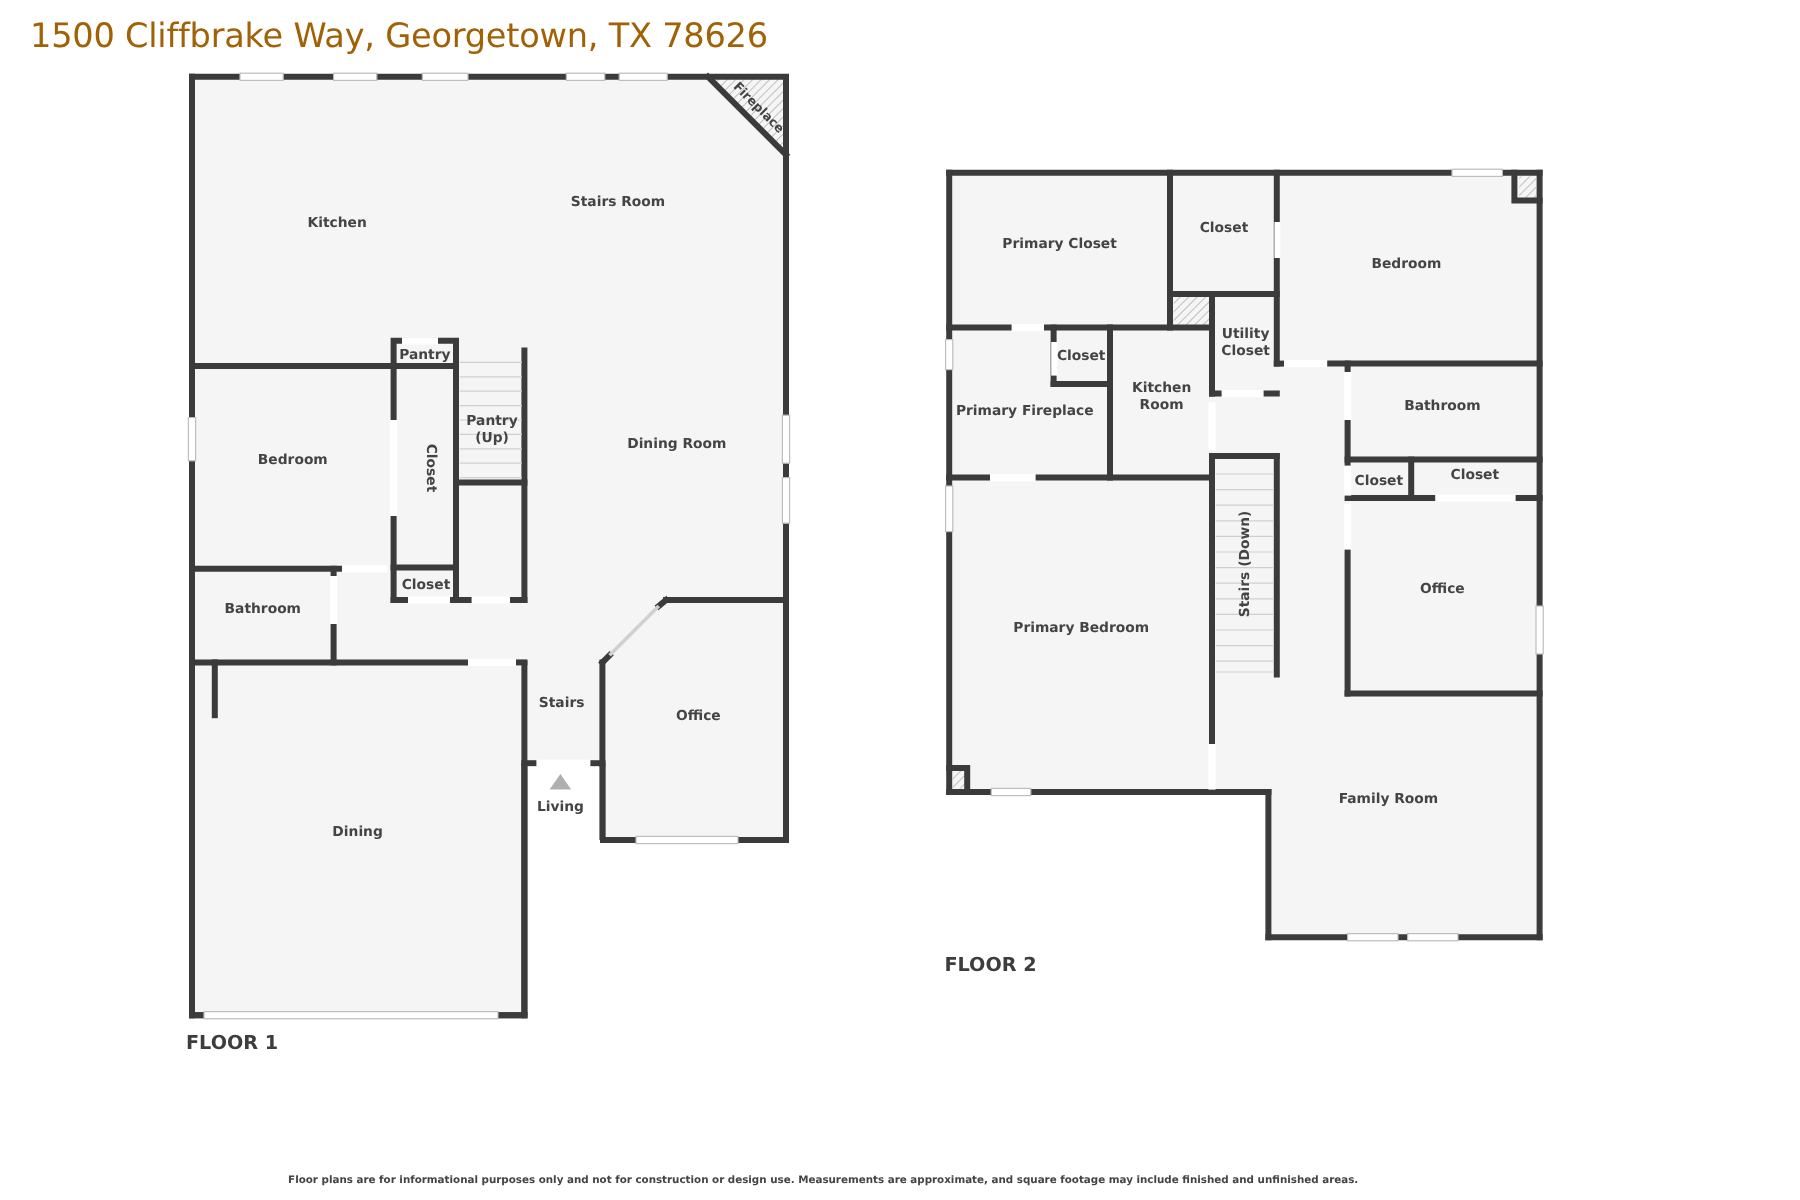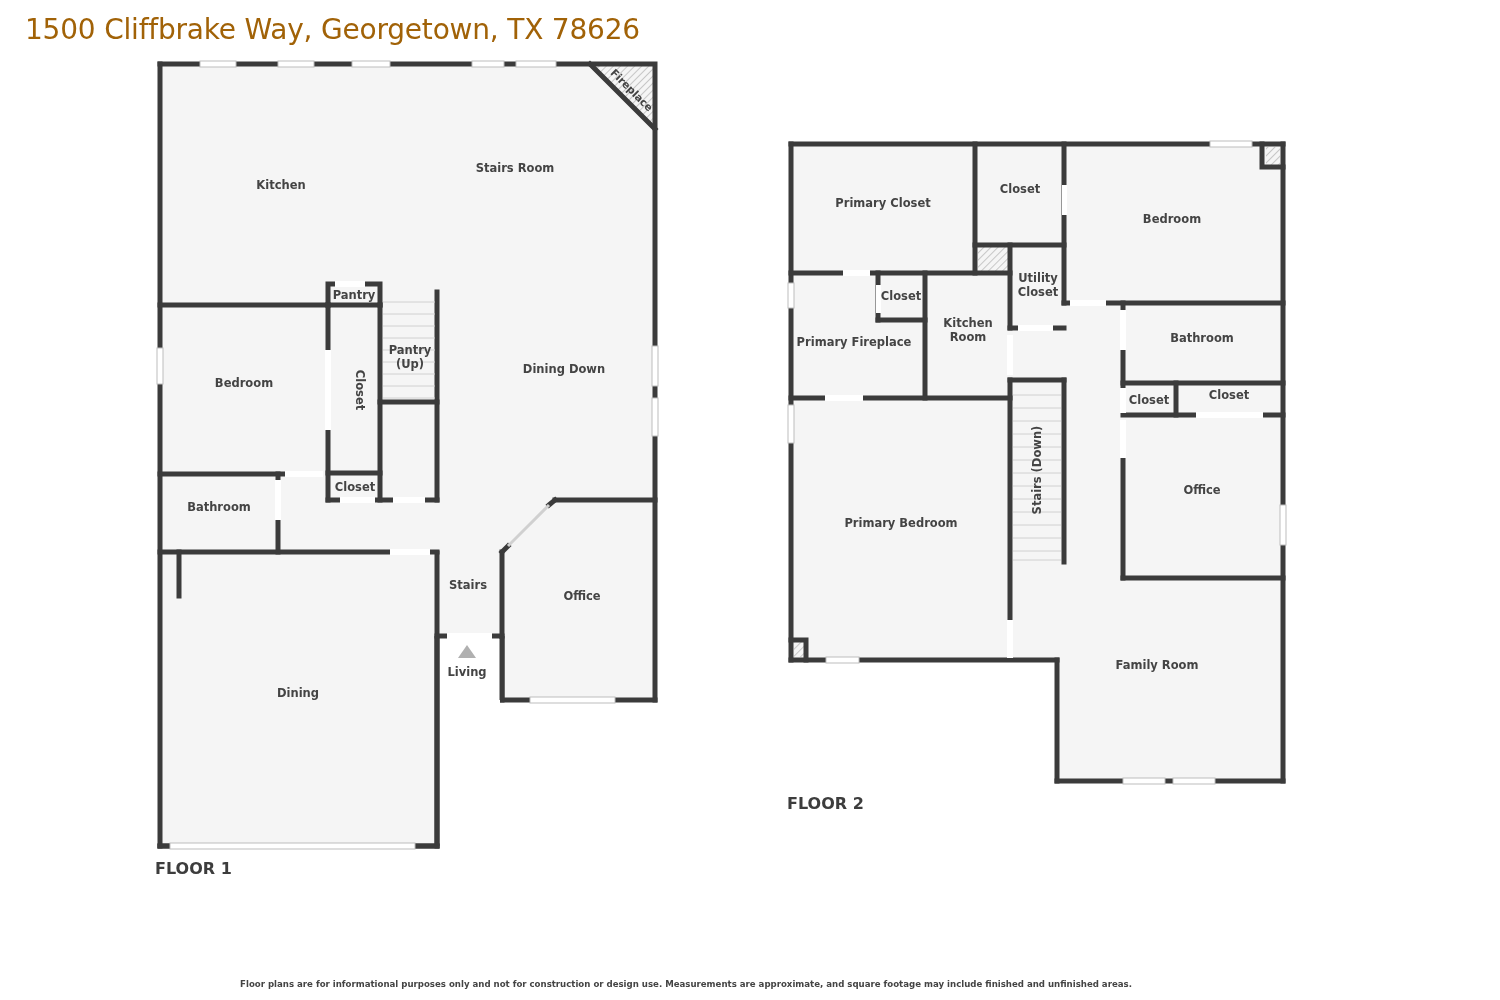--- a/index.html
+++ b/index.html
@@ -214,21 +214,21 @@
     </g>
   </g>
 </svg>
 
 <div class="lbl" style="left:281px;top:185px">Kitchen</div>
 <div class="lbl" style="left:515px;top:168px">Stairs Room</div>
 <div class="lbl fp" style="left:632px;top:90px">Fireplace</div>
 <div class="lbl" style="left:354px;top:295px">Pantry</div>
 <div class="lbl" style="left:410px;top:357px;white-space:pre">Pantry
 (Up)</div>
-<div class="lbl" style="left:564px;top:369px">Dining Down</div>
+<div class="lbl" style="left:564px;top:369px">Dining Room</div>
 <div class="lbl" style="left:244px;top:383px">Bedroom</div>
 <div class="lbl v" style="left:360px;top:390px">Closet</div>
 <div class="lbl" style="left:355px;top:487px">Closet</div>
 <div class="lbl" style="left:219px;top:507px">Bathroom</div>
 <div class="lbl" style="left:468px;top:585px">Stairs</div>
 <div class="lbl" style="left:467px;top:672px">Living</div>
 <div class="lbl" style="left:582px;top:596px">Office</div>
 <div class="lbl" style="left:298px;top:693px">Dining</div>
 <div class="floor-lbl" style="left:155px;top:859px">FLOOR 1</div>
 

